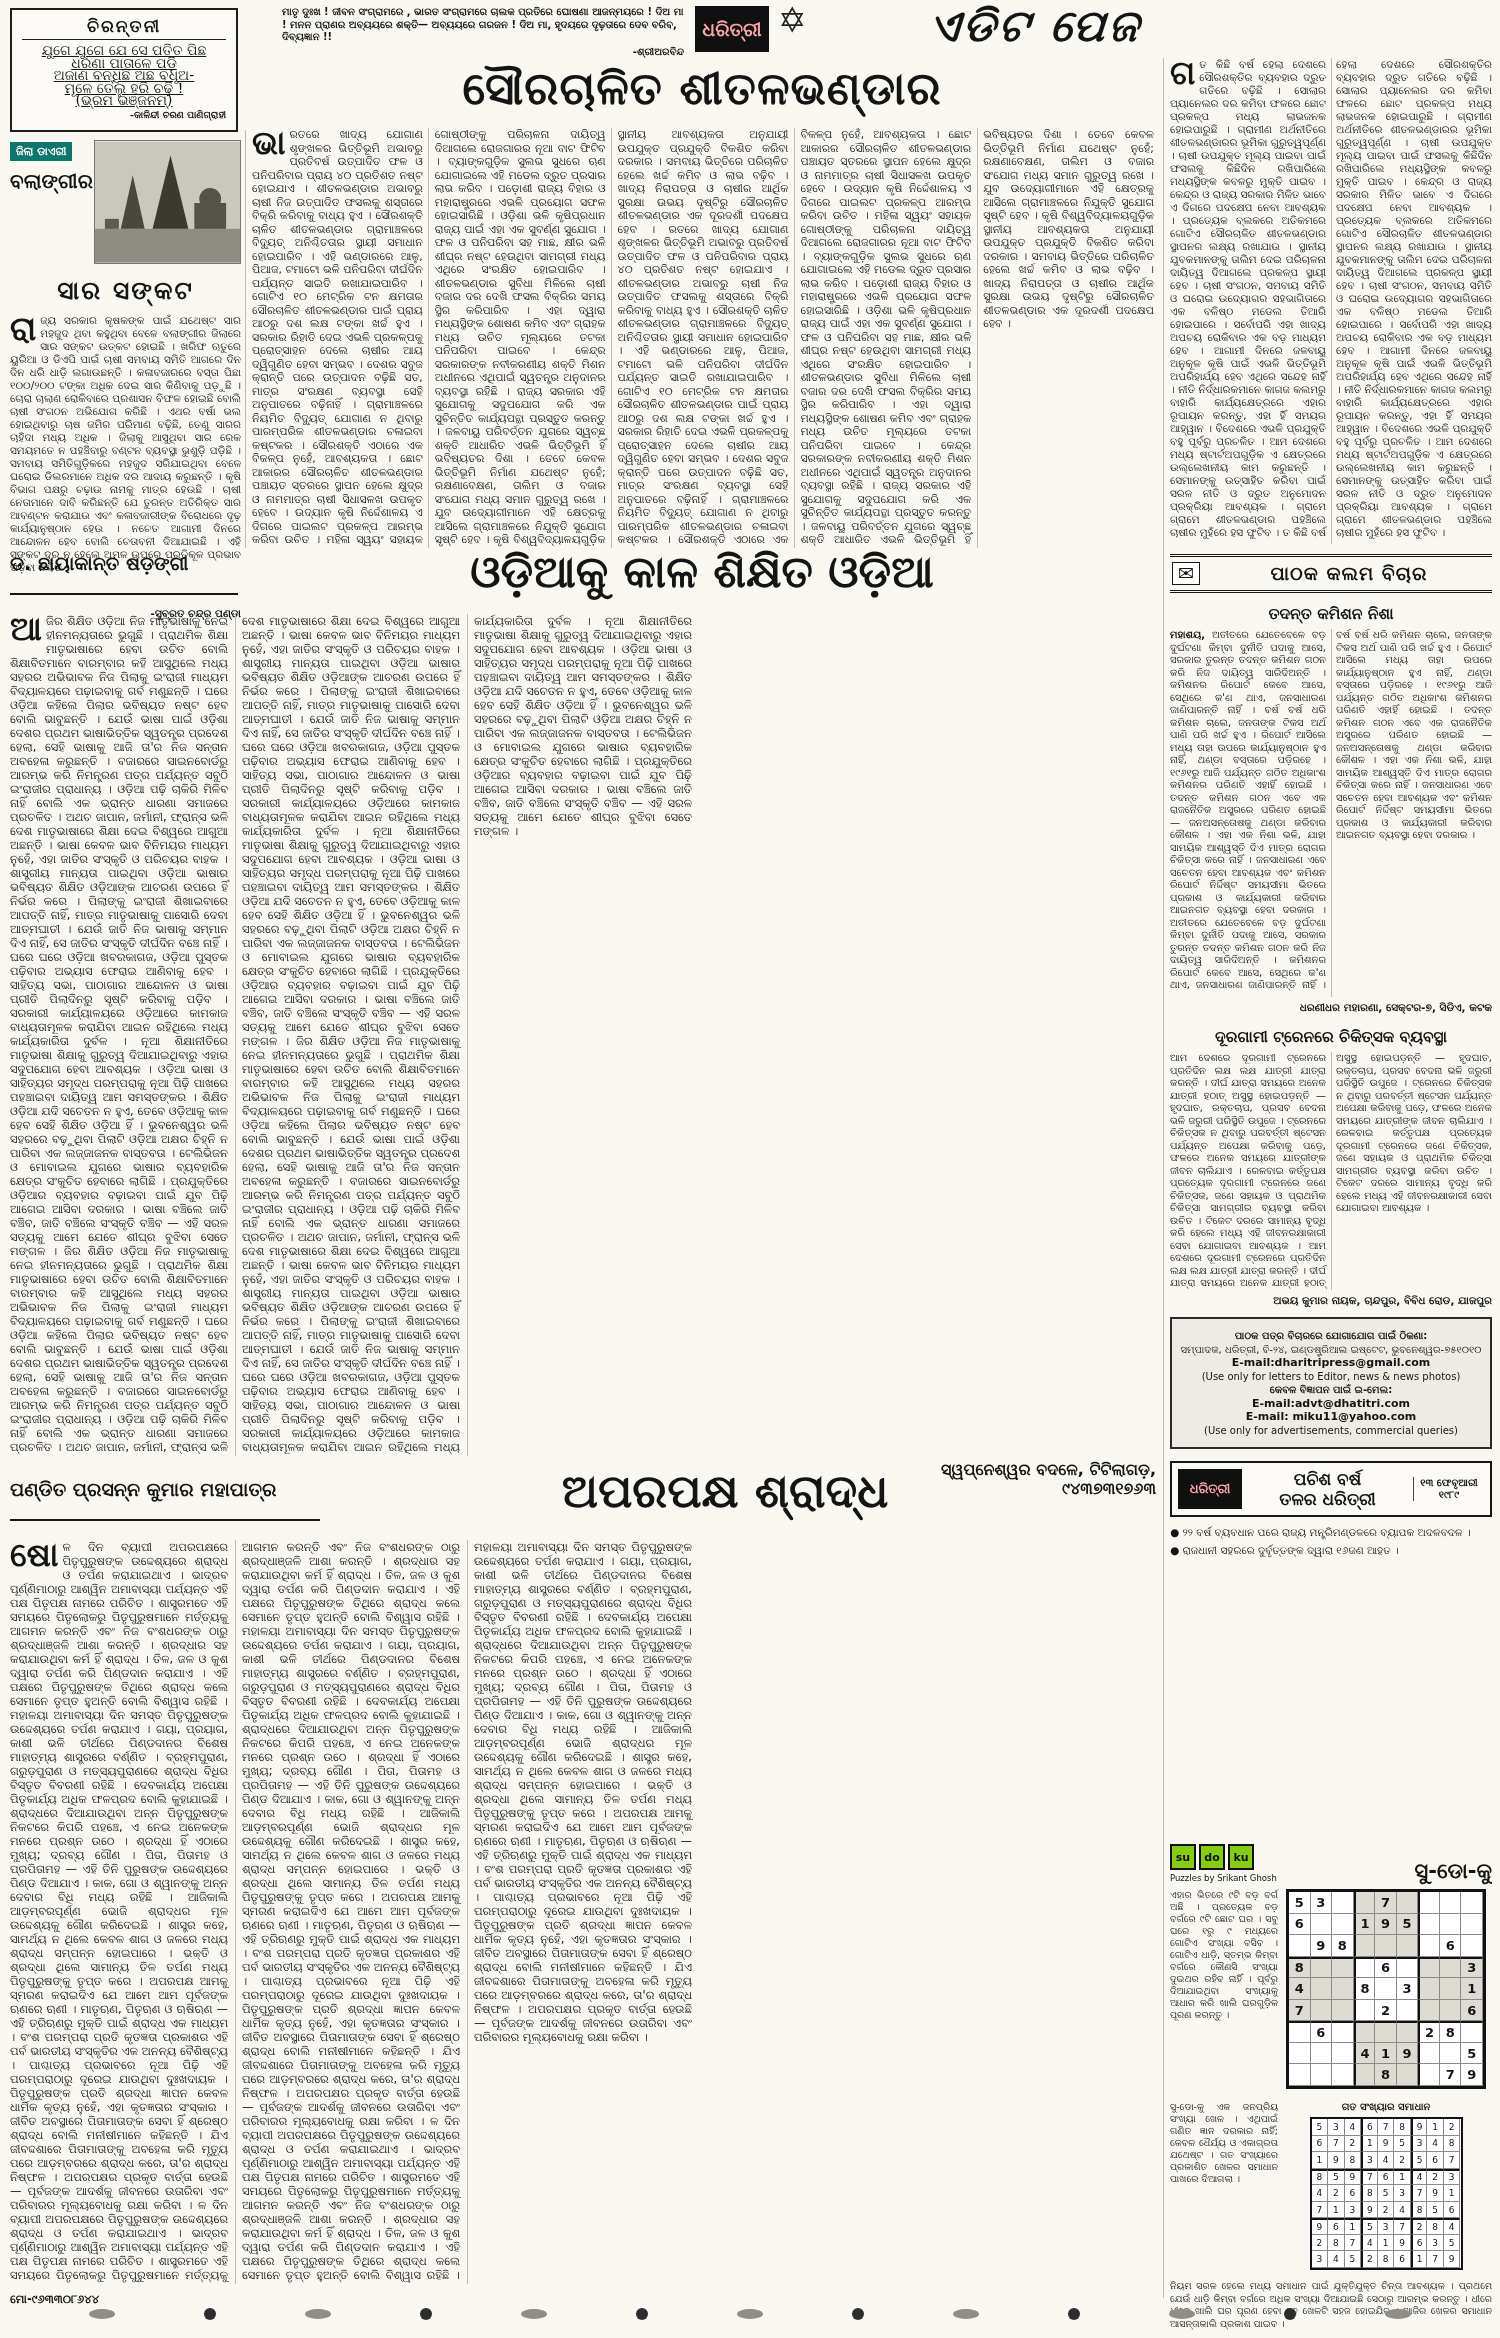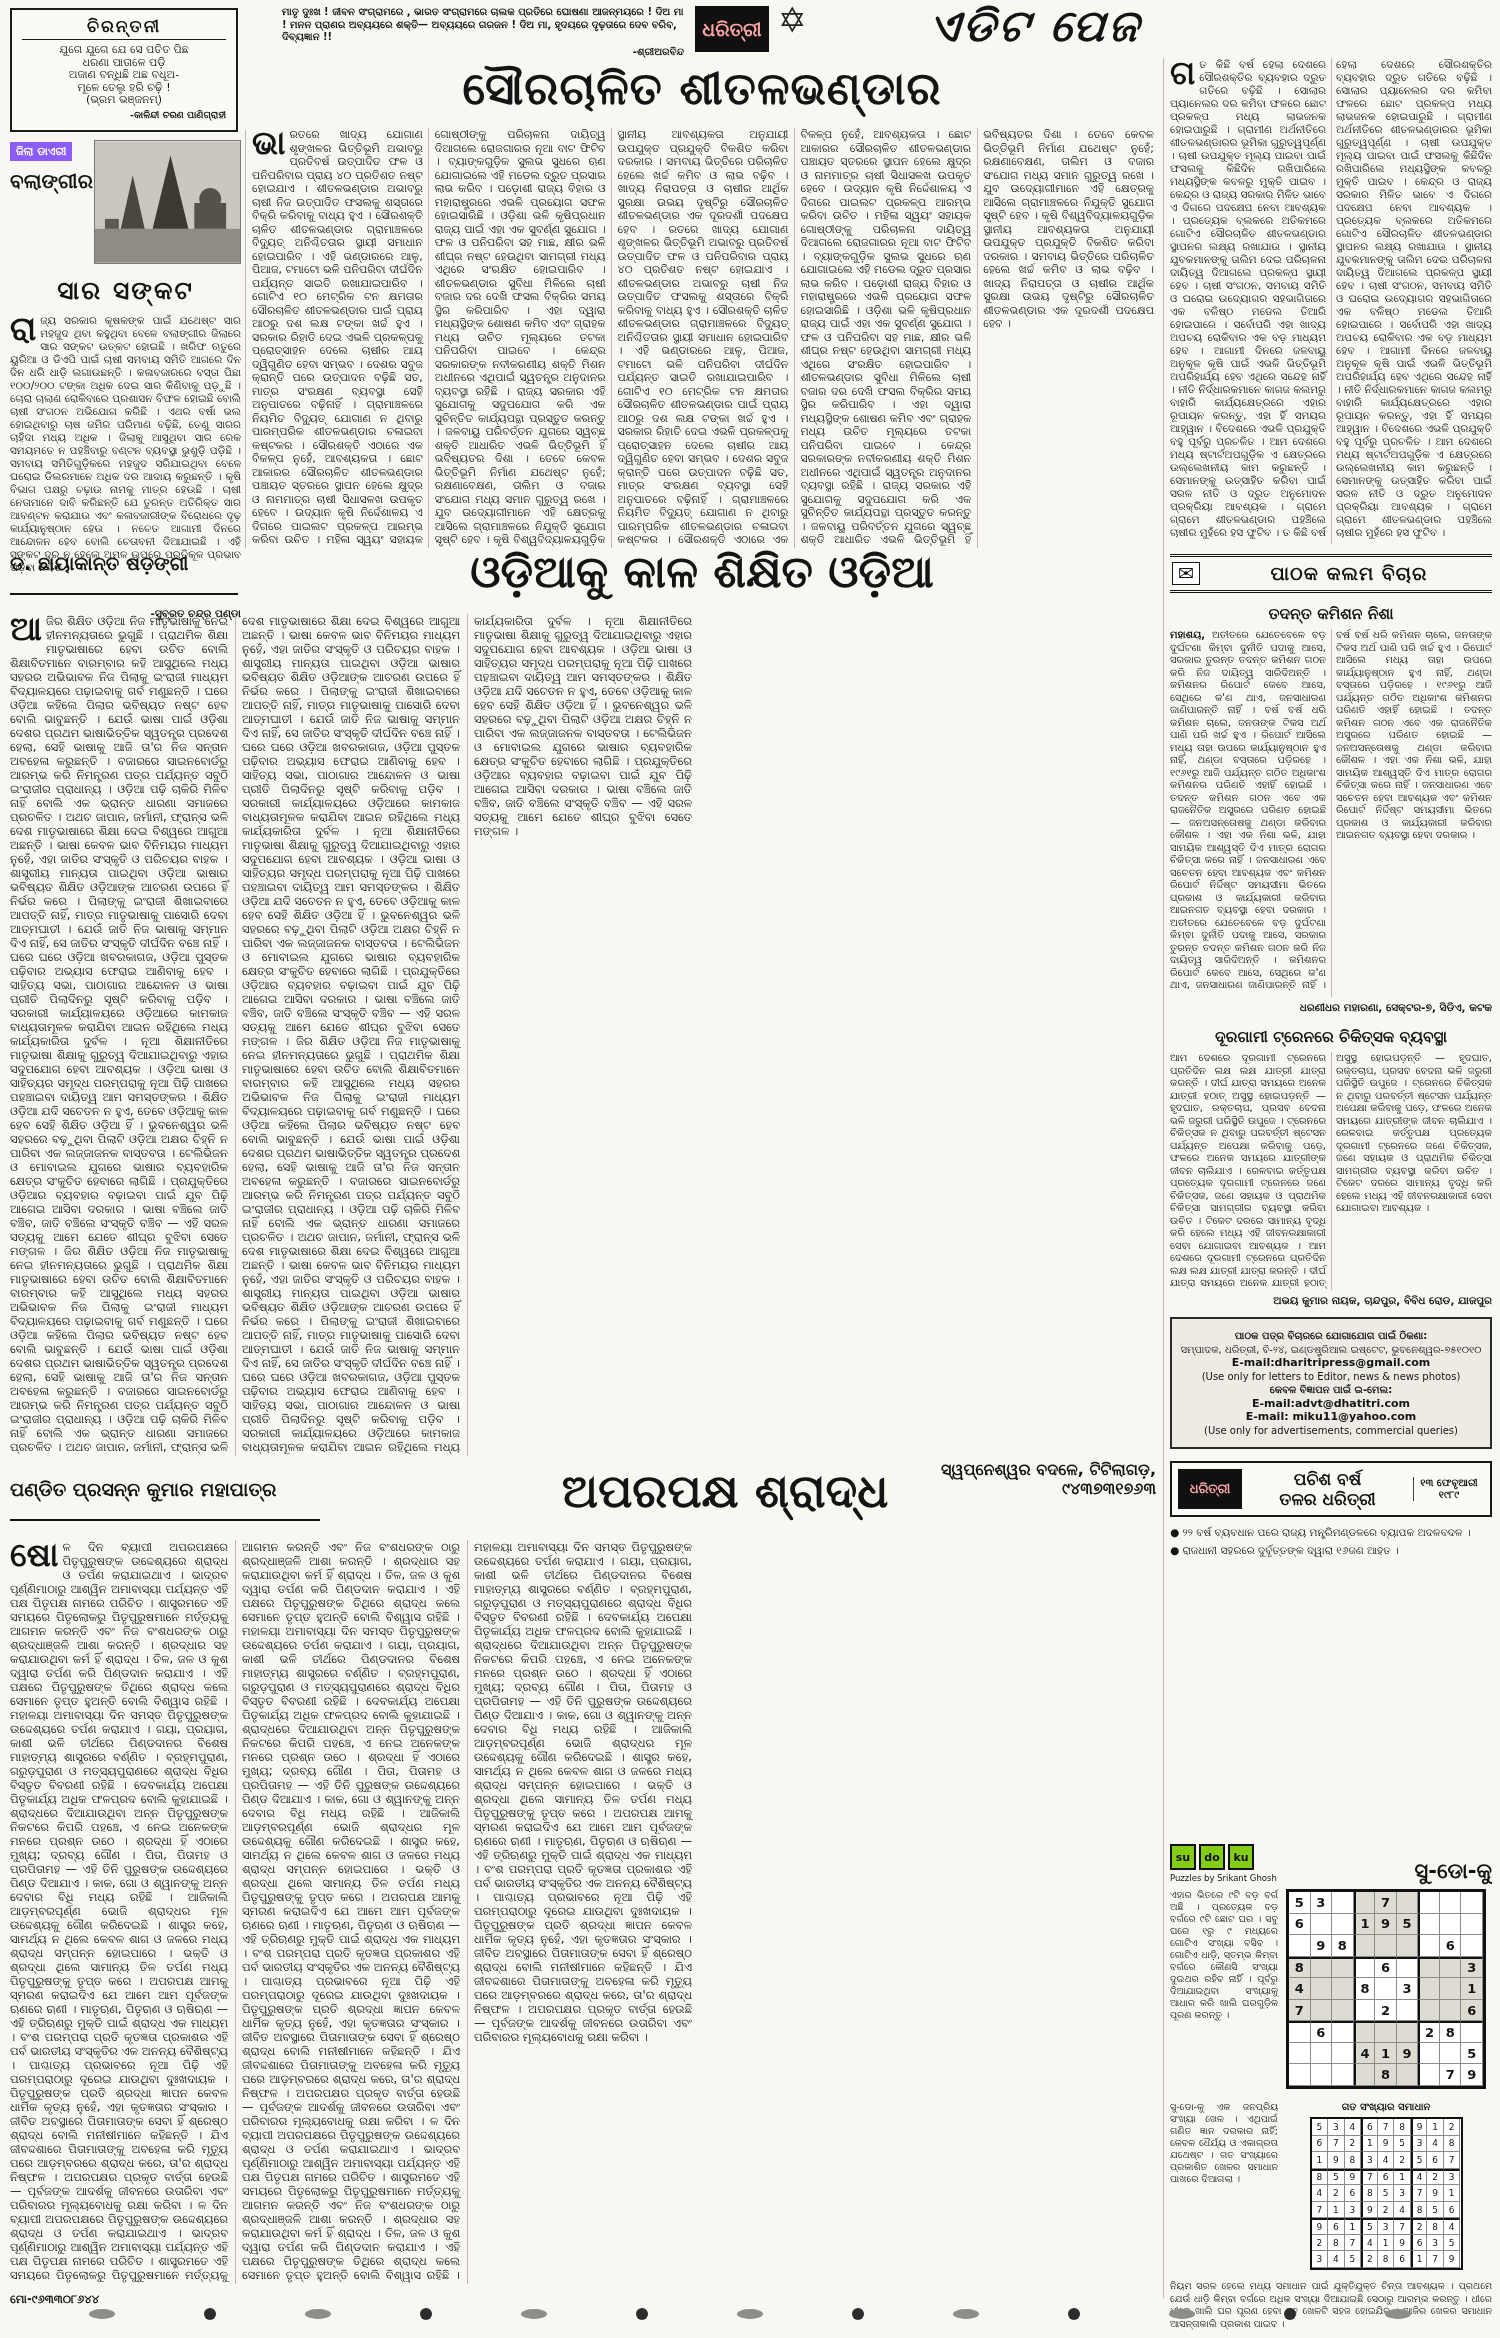--- a/index.html
+++ b/index.html
@@ -2,37 +2,37 @@
 <html><head>
 <meta charset="utf-8">
 <style>
   body{margin:0;background:#97958f;display:flex;justify-content:center;}
   .page{position:relative;width:1500px;height:2338px;background:#f8f7f2;font-family:"DejaVu Sans","Liberation Sans",sans-serif;color:#141414;overflow:hidden;}
   .abs{position:absolute;}
   .just{text-align:justify;}
   
   .chirantani{left:10px;top:8px;width:228px;height:124px;border:2px solid #1c1c1c;padding:6px 10px;box-sizing:border-box;text-align:center;background:#fbfaf6;}
   .ch-title{font-size:17px;font-weight:700;border-bottom:1px solid #1c1c1c;padding-bottom:3px;margin-bottom:4px;letter-spacing:2px;}
-  .ch-poem{font-size:11px;line-height:12.5px;white-space:pre-line;}
+  .ch-poem{font-size:14px;line-height:12.5px;white-space:pre-line;text-decoration:underline;}
   .ch-author{font-size:9.5px;font-weight:700;text-align:right;margin-top:2px;}
   .mast-quote{left:282px;top:6px;width:402px;font-size:10px;line-height:12.5px;font-weight:700;}
   .mq-author{text-align:right;font-weight:700;font-size:10px;margin-top:2px;}
   .logo-black{background:#101010;color:#fca5a5;display:flex;align-items:center;justify-content:center;font-weight:700;}
   .mast-logo{left:695px;top:6px;width:74px;height:46px;font-size:19px;}
   .mast-star{left:778px;top:0px;font-size:34px;color:#222;}
   .edit-label{left:820px;top:0px;width:430px;font-size:44px;font-weight:700;font-style:italic;letter-spacing:3px;transform:skewX(-4deg);text-align:center;}
   .main-headline{left:252px;top:62px;width:900px;text-align:center;font-size:45px;font-weight:800;letter-spacing:1px;}
   
   .edit-body{left:252px;top:128px;width:902px;height:420px;column-count:5;column-gap:12px;column-rule:1px solid #bcb9b1;column-fill:auto;overflow:hidden;font-size:11px;line-height:13.5px;}
   .dropcap{float:left;font-size:33px;line-height:30px;font-weight:700;padding-right:4px;}
   
   .sidebar{left:10px;top:140px;width:231px;}
   .dist-head{display:flex;gap:6px;}
   .dist-labels{width:78px;}
-  .dist-kicker{display:inline-block;background:#8b5cf6;color:#fff;font-size:11px;font-weight:700;padding:3px 6px;text-align:right;}
+  .dist-kicker{display:inline-block;background:#0f766e;color:#fff;font-size:11px;font-weight:700;padding:3px 6px;text-align:right;}
   .dist-place{font-size:20px;font-weight:800;margin-top:8px;}
   .dist-photo{width:146px;height:122px;border:1px solid #777;}
   .sar-heading{text-align:center;font-size:25px;font-weight:800;margin:12px 0 8px;letter-spacing:2px;}
   .dist-body{height:290px;overflow:hidden;font-size:10.5px;line-height:13px;}
   .dist-author{text-align:right;font-weight:700;font-size:10.5px;margin-top:3px;}
   .vrule{background:#bcb9b1;width:1px;}
   
   .byline{font-size:19px;font-weight:800;border-bottom:2px solid #161616;padding-bottom:18px;}
   .a2-byline{left:10px;top:552px;width:228px;}
   .a2-headline{left:250px;top:546px;width:904px;text-align:center;font-size:44px;font-weight:800;}

